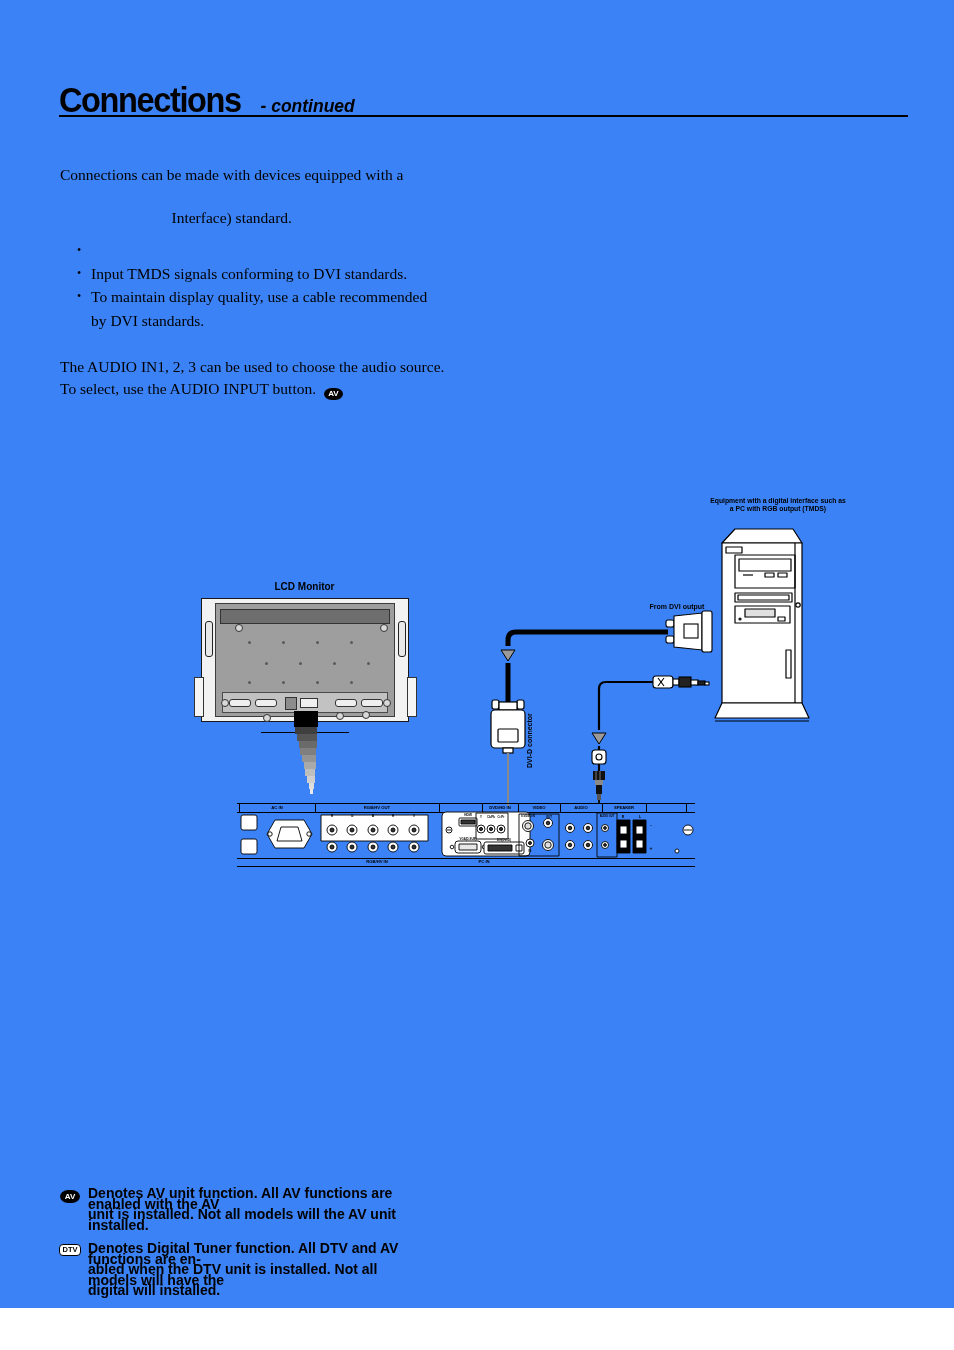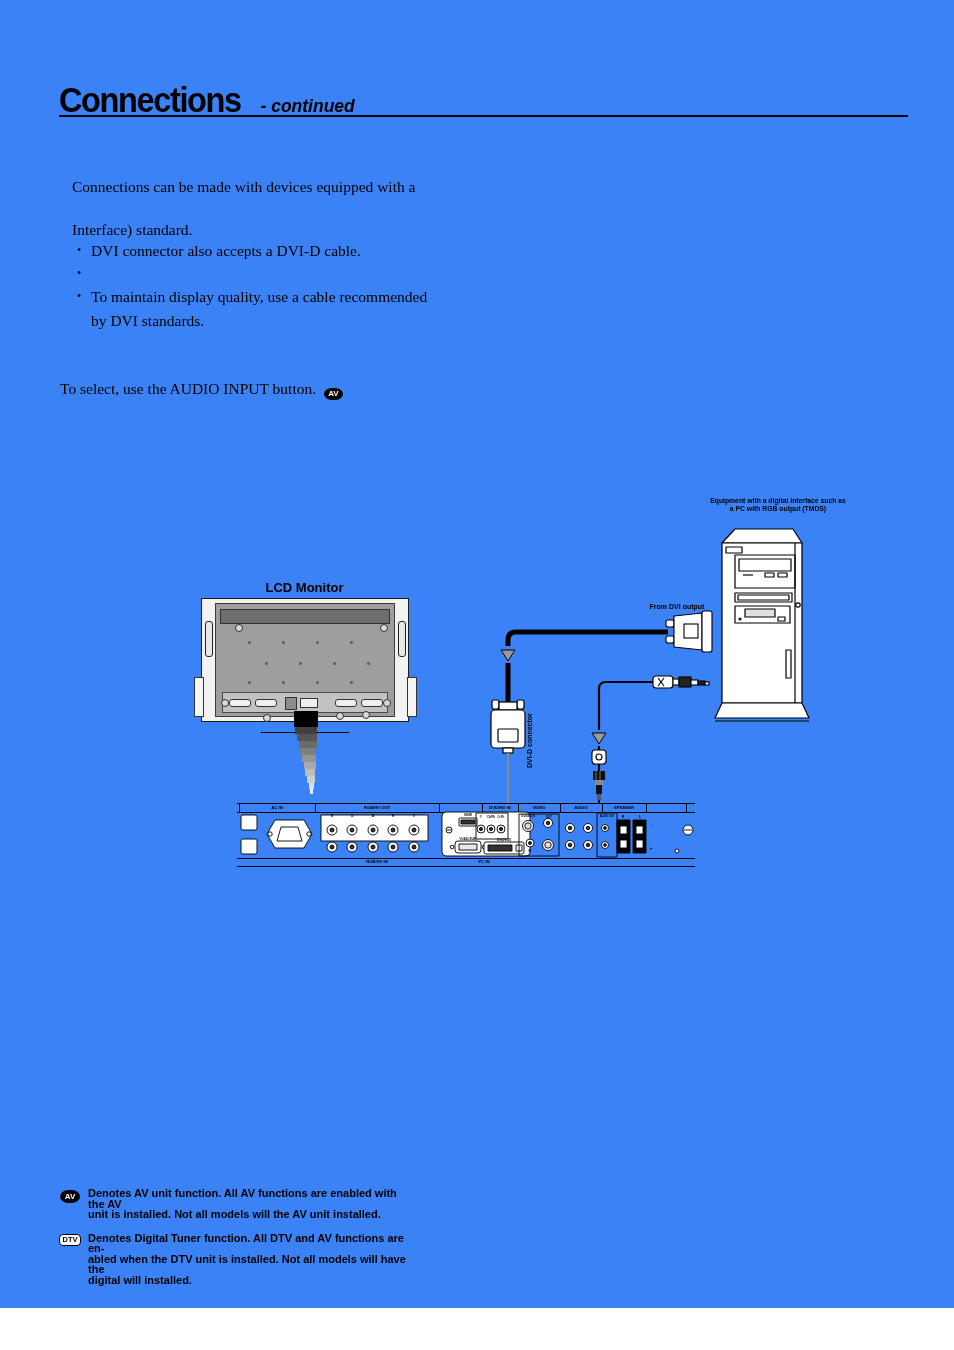--- a/index.html
+++ b/index.html
@@ -8,21 +8,21 @@
   .abs{position:absolute;}
   
   .doc-header{position:absolute;left:59px;top:80px;white-space:nowrap;}
   .doc-title{display:inline-block;font-family:"Liberation Sans",sans-serif;font-weight:bold;
              font-size:35px;letter-spacing:-1.5px;transform:scaleX(0.93);transform-origin:left bottom;}
   .doc-subtitle{display:inline-block;font-family:"Liberation Sans",sans-serif;font-weight:bold;
                 font-style:italic;font-size:17.5px;margin-left:6px;}
   .rule{position:absolute;left:59px;top:115px;width:849px;border-top:2px solid #000;}
   
   .sec-head{position:absolute;left:60px;top:141px;font-size:17.5px;font-weight:bold;margin:0;}
-  .intro{position:absolute;left:60px;top:164px;font-size:15.5px;line-height:21.5px;margin:12px;}
+  .intro{position:absolute;left:60px;top:164px;font-size:15.5px;line-height:21.5px;margin:0;text-align:center;}
   .bullets{position:absolute;left:60px;top:239px;margin:0;padding:0;list-style:none;font-size:15.5px;}
   .bullets li{line-height:23.2px;display:flex;}
   .bullets .bm{width:14px;margin-left:17px;font-size:12px;line-height:23.2px;}
   .audio-note{position:absolute;left:60px;top:356px;font-size:15.5px;line-height:21.5px;margin:0;}
   .av-badge{display:inline-block;background:#000;color:#fff;font-family:"Liberation Sans",sans-serif;
             font-weight:bold;font-size:8px;line-height:12px;width:19px;height:12px;text-align:center;
             border-radius:45%/55%;vertical-align:-2px;margin-left:4px;}
   
   .dlbl{position:absolute;font-family:"Liberation Sans",sans-serif;font-weight:bold;color:#000;
         text-align:center;line-height:1.12;}
@@ -45,21 +45,21 @@
   .pline{position:absolute;left:0;width:458px;border-top:1.3px solid #000;}
   .ptick{position:absolute;top:0;width:0;height:9px;border-left:1px solid #000;}
   .plbl{position:absolute;font-family:"Liberation Sans",sans-serif;font-weight:bold;color:#000;
         text-align:center;white-space:nowrap;}
   .footnotes{position:absolute;left:57px;top:1188px;font-family:"Liberation Sans",sans-serif;}
   .fn-row{position:relative;margin-bottom:13px;}
   .fn-badge-av{position:absolute;left:3px;top:2px;background:#000;color:#fff;font-weight:bold;font-size:8px;
                line-height:13px;width:20px;height:13px;text-align:center;border-radius:45%/55%;}
   .fn-badge-dtv{position:absolute;left:2px;top:1px;border:1.3px solid #000;color:#000;font-weight:bold;font-size:7.5px;
                line-height:10px;width:20px;height:10px;text-align:center;border-radius:4px;background:#fff;}
-  .fn-text{margin-left:31px;width:320px;font-size:11px;font-weight:bold;line-height:10.5px;}
+  .fn-text{margin-left:31px;width:320px;font-size:14px;font-weight:bold;line-height:10.5px;}
   .page-footer{position:absolute;left:0;top:1271px;width:954px;text-align:center;
                font-family:"Liberation Sans",sans-serif;font-size:14px;letter-spacing:0.2px;}
 </style>
 </head>
 <body>
 
 <div class="page">
 
   <div class="doc-header">
     <span class="doc-title">Connections</span><span class="doc-subtitle">- continued</span>
@@ -67,32 +67,32 @@
   <div class="rule"></div>
 
   <p class="intro">
     <span>Connections can be made with devices equipped with a</span><br>
     <br>
     <span>Interface) standard.</span>
   </p>
   <ul class="bullets">
     <li>
         <span class="bm">•</span>
-      <span>DVI connector also accepts a DVI-D cable.</span>
       </li>
     <li>
         <span class="bm">•</span>
+      <span>Input TMDS signals conforming to DVI standards.</span>
       </li>
     <li>
         <span class="bm">•</span>
       <span><span>To maintain display quality, use a cable recommended</span><br><span>by DVI standards.</span></span>
       </li>
   </ul>
   <p class="audio-note">
-    <br>
+    <span>The AUDIO IN1, 2, 3 can be used to choose the audio source.</span><br>
     <span>To select, use the AUDIO INPUT button.</span>
     <span class="av-badge"><span>AV</span></span>
   </p>
 
   <div class="dlbl" style="left:692px;top:497px;width:172px;font-size:6.8px;">
     <span>Equipment with a digital interface such as</span><br>
     <span>a PC with RGB output (TMDS)</span>
   </div>
 
   <svg class="abs" style="left:710px;top:525px;" width="105" height="200" viewBox="0 0 105 200">
@@ -112,21 +112,21 @@
       <rect x="25" y="81" width="55" height="17"></rect>
       <rect x="35" y="84" width="30" height="8" fill="#e0e0e0"></rect>
       <rect x="68" y="92" width="7" height="4"></rect>
       <circle cx="30" cy="94" r="1"></circle>
       <line x1="85" y1="18" x2="85" y2="178"></line>
       <circle cx="88" cy="80" r="2.2"></circle>
       <rect x="76" y="125" width="5" height="28"></rect>
     </g>
   </svg>
 
-  <div class="dlbl" style="left:247px;top:581px;width:115px;font-size:13px;">LCD Monitor</div>
+  <div class="dlbl" style="left:247px;top:581px;width:115px;font-size:10px;">LCD Monitor</div>
 
   <div class="mon-frame">
     <div class="mon-inner"></div>
     <div class="mon-strip"></div>
 
     <div class="scrw" style="left:33px;top:25px;"></div>
     <div class="scrw" style="left:178px;top:25px;"></div>
 
     <div class="dotg" style="left:46px;top:42px;"></div>
       <div class="dotg" style="left:80px;top:42px;"></div>

